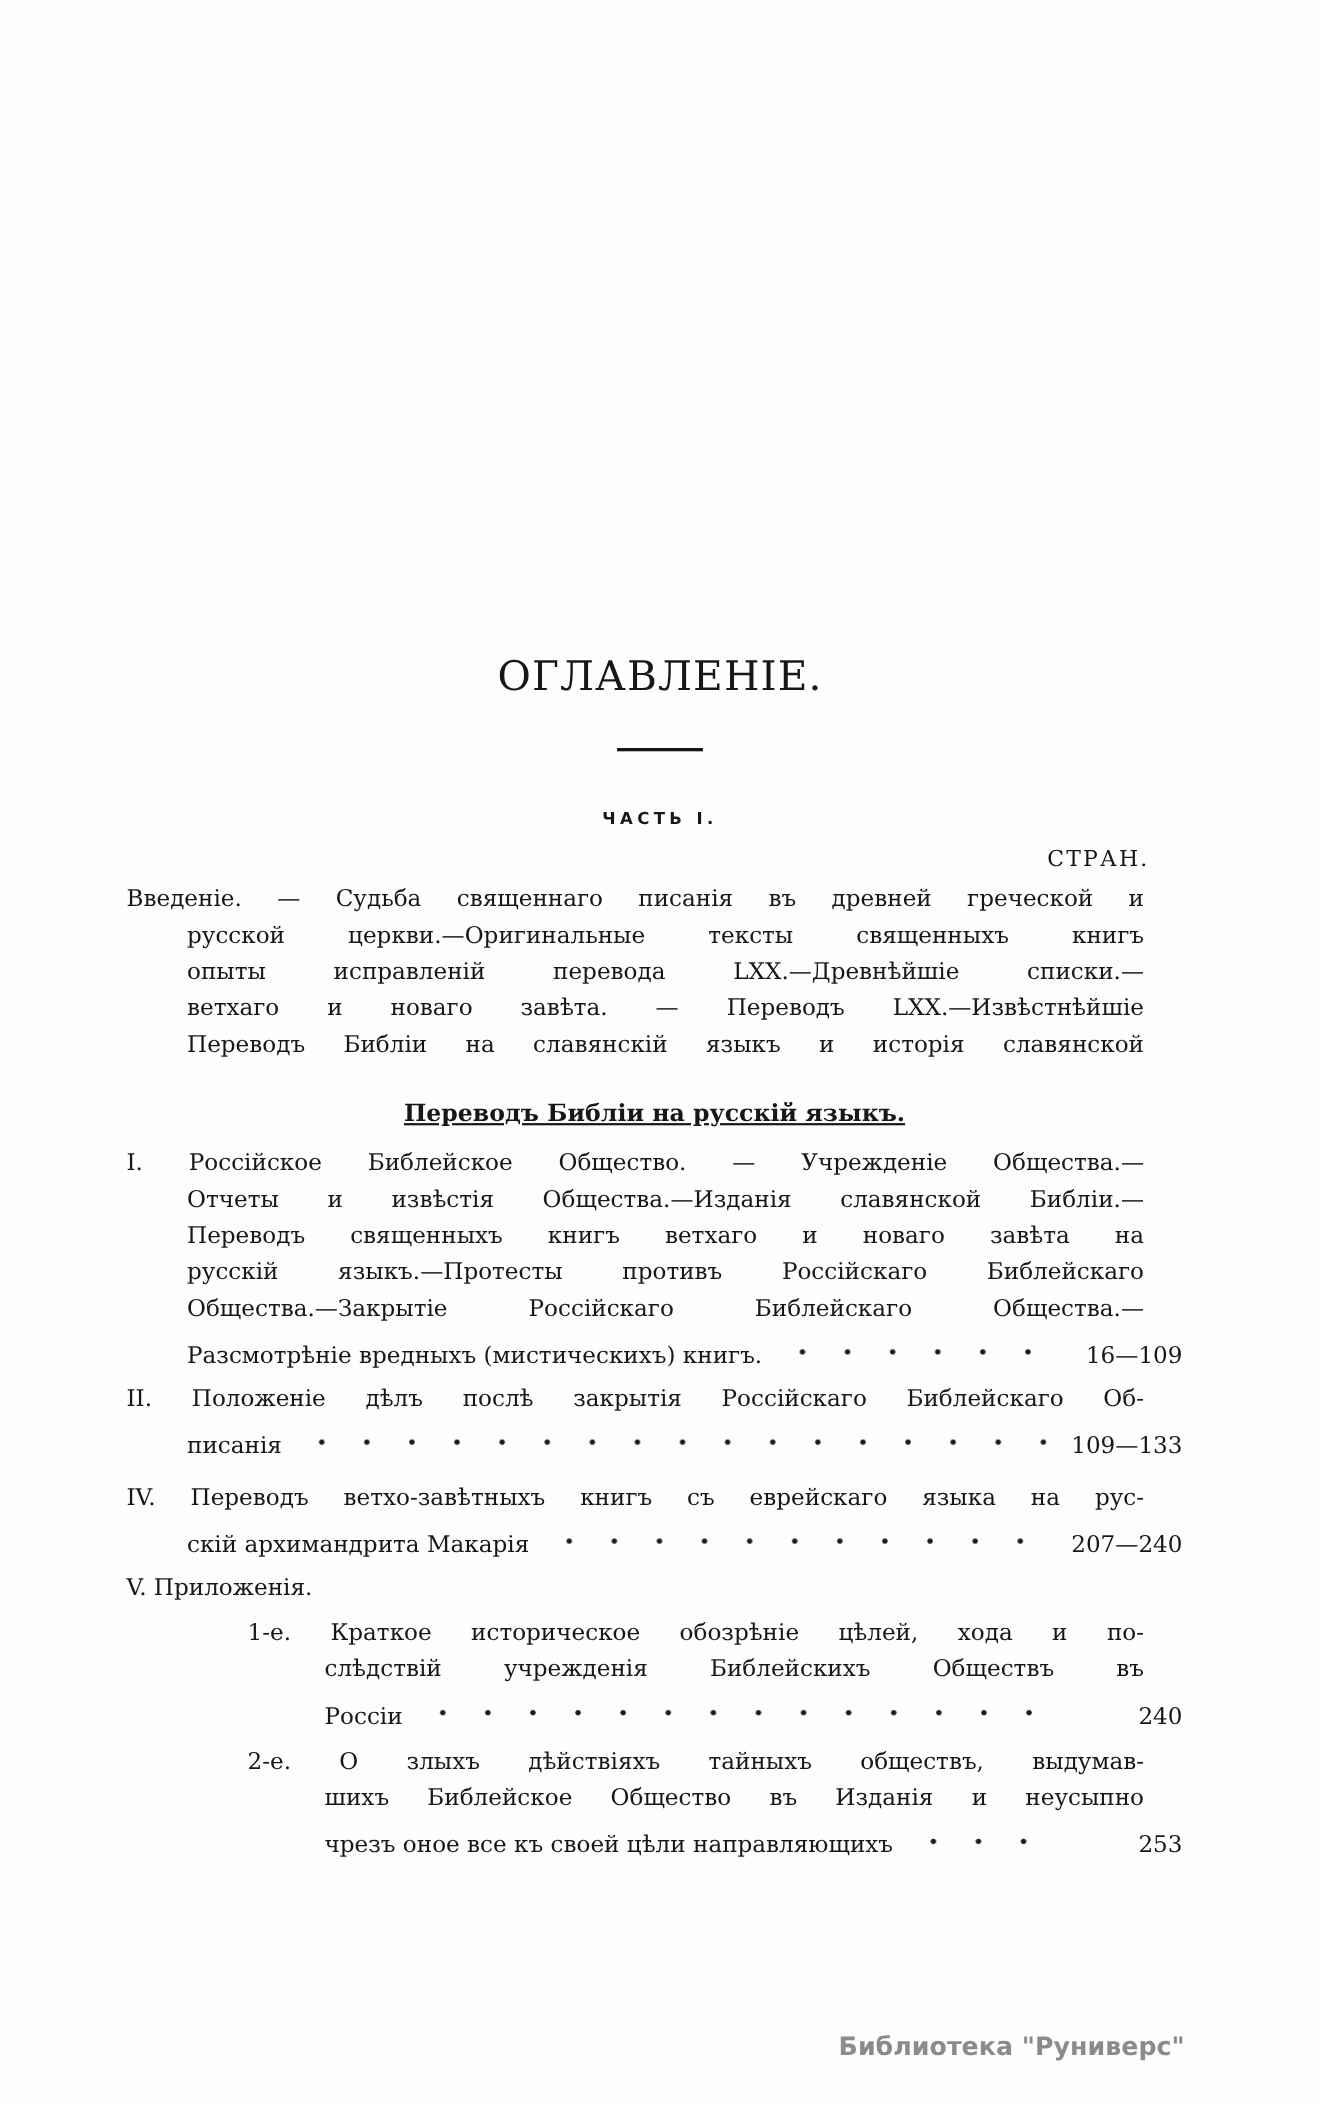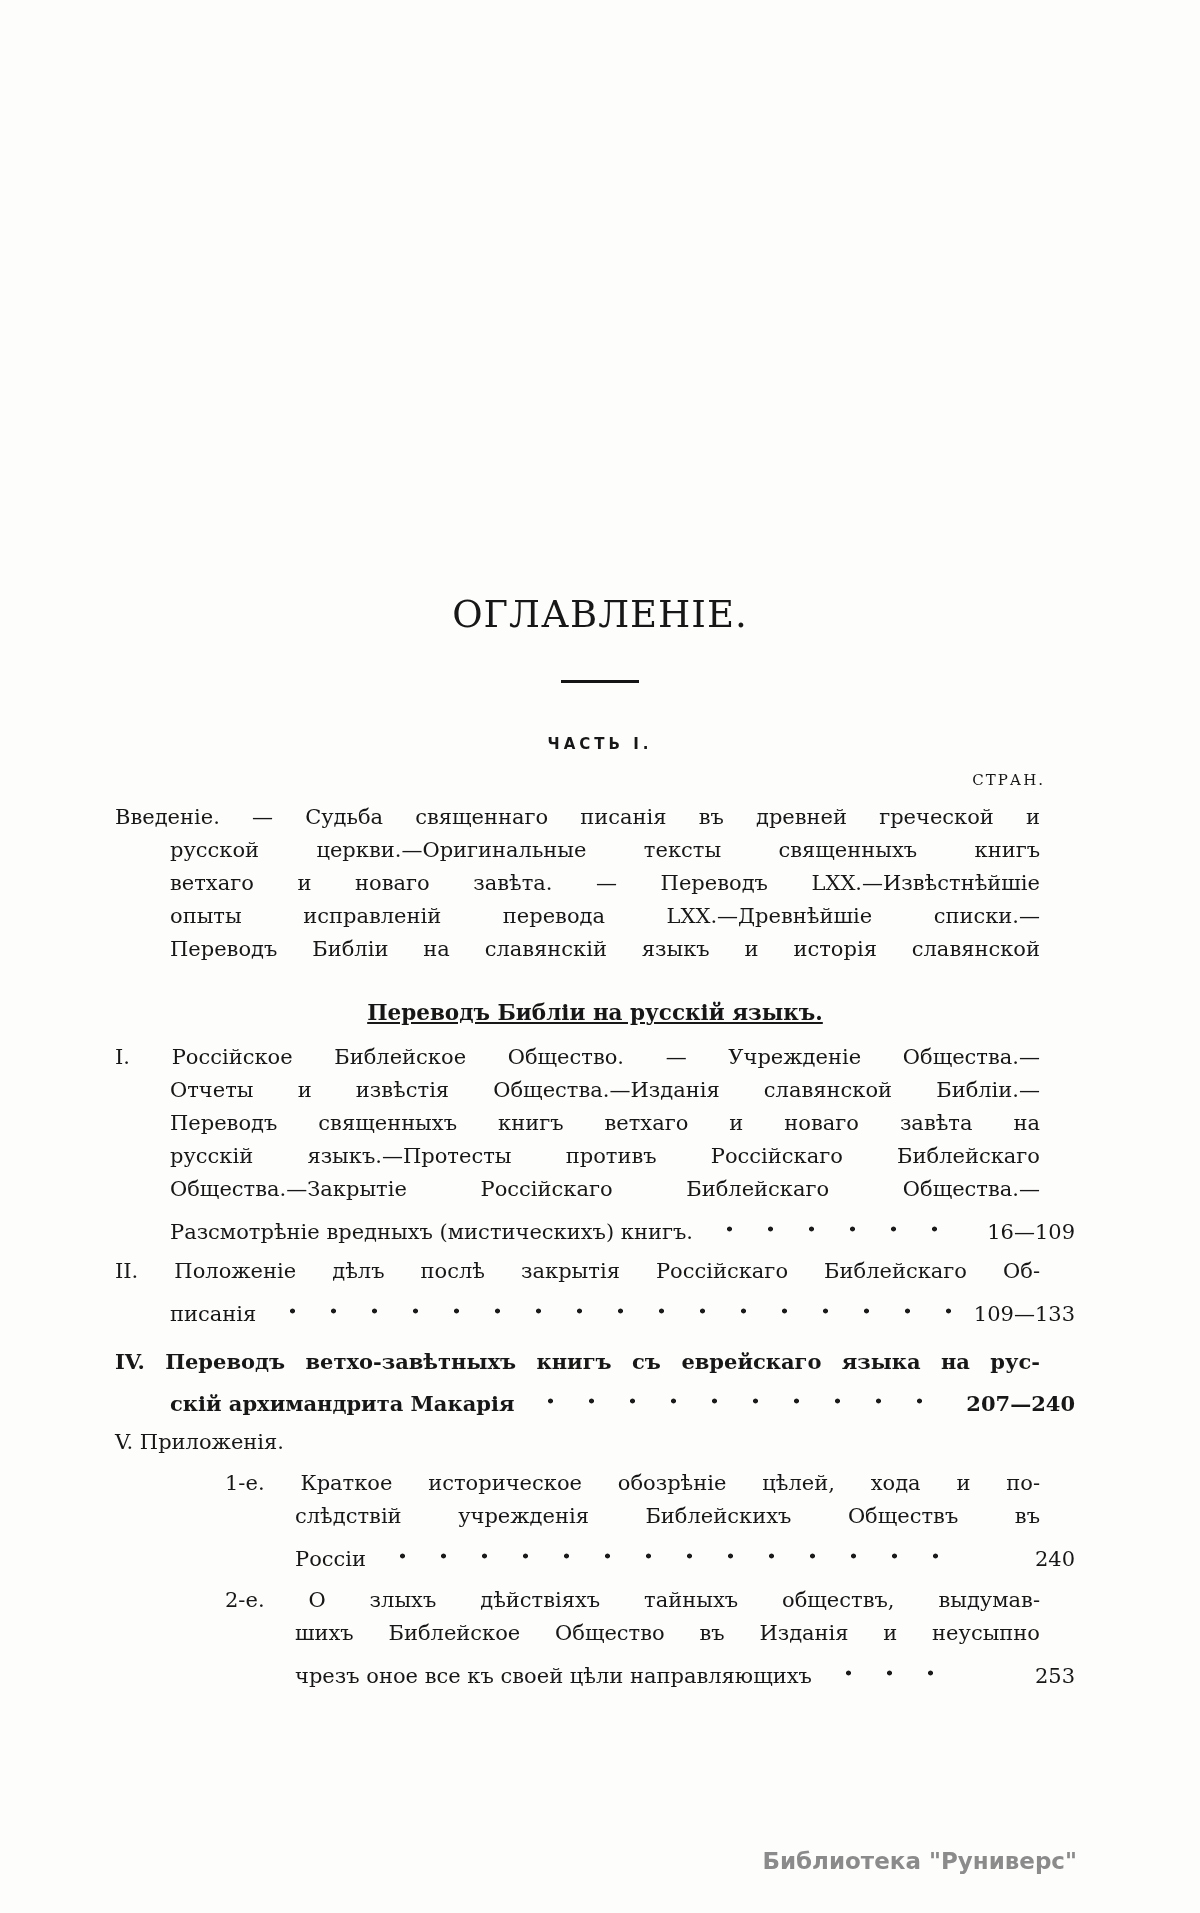--- a/index.html
+++ b/index.html
@@ -30,36 +30,36 @@
     text-align:center;
     font-family:"DejaVu Sans","Liberation Sans",sans-serif;
     font-weight:bold;
     font-size:15px;
     letter-spacing:4px;
     line-height:26px;
   }
   .stran {
     margin:14px 155px 0 0;
     text-align:right;
-    font-size:15px;
+    font-size:20px;
     letter-spacing:2px;
     line-height:18px;
   }
   .toc {
     margin:10px 125px 0 115px; 
     font-size:21px;
     line-height:33px;
   }
   .entry { margin-top:0; }
   .m-intro { margin-top:12px; }
   .m-head  { margin-top:30px; }
   .m-i1 { margin-top:12px; }
   .m-i2 { margin-top:6px; }
   .m-i3 { margin-top:8px; }
-  .m-i4 { margin-top:14px;font-weight:bold; }
+  .m-i4 { margin-top:14px; }
   .m-i5 { margin-top:6px; }
   .m-s1 { margin-top:8px; }
   .m-s2 { margin-top:8px; }
 
   .sectionhead {
     text-align:center;
     font-weight:bold;
     font-size:21.5px;
     line-height:33px;
     text-decoration:underline;
@@ -103,22 +103,22 @@
   <div class="title">ОГЛАВЛЕНІЕ.</div>
   <div class="rule"></div>
   <div class="part">ЧАСТЬ I.</div>
   <div class="stran">СТРАН.</div>
 
   <div class="toc">
 
     <div class="entry m-intro">
       <div class="l j">Введеніе. — Судьба священнаго писанія въ древней греческой и</div>
       <div class="l j cont">русской церкви.—Оригинальные тексты священныхъ книгъ</div>
+      <div class="l j cont">опыты исправленій перевода LXX.—Древнѣйшіе списки.—</div>
       <div class="l j cont">ветхаго и новаго завѣта. — Переводъ LXX.—Извѣстнѣйшіе</div>
-      <div class="l j cont">опыты исправленій перевода LXX.—Древнѣйшіе списки.—</div>
       <div class="l j cont">Переводъ Библіи на славянскій языкъ и исторія славянской</div>
     </div>
 
     <div class="sectionhead m-head">Переводъ Библіи на русскій языкъ.</div>
 
     <div class="entry m-i1">
       <div class="l j">I. Россійское Библейское Общество. — Учрежденіе Общества.—</div>
       <div class="l j cont">Отчеты и извѣстія Общества.—Изданія славянской Библіи.—</div>
       <div class="l j cont">Переводъ священныхъ книгъ ветхаго и новаго завѣта на</div>
       <div class="l j cont">русскій языкъ.—Протесты противъ Россійскаго Библейскаго</div>

